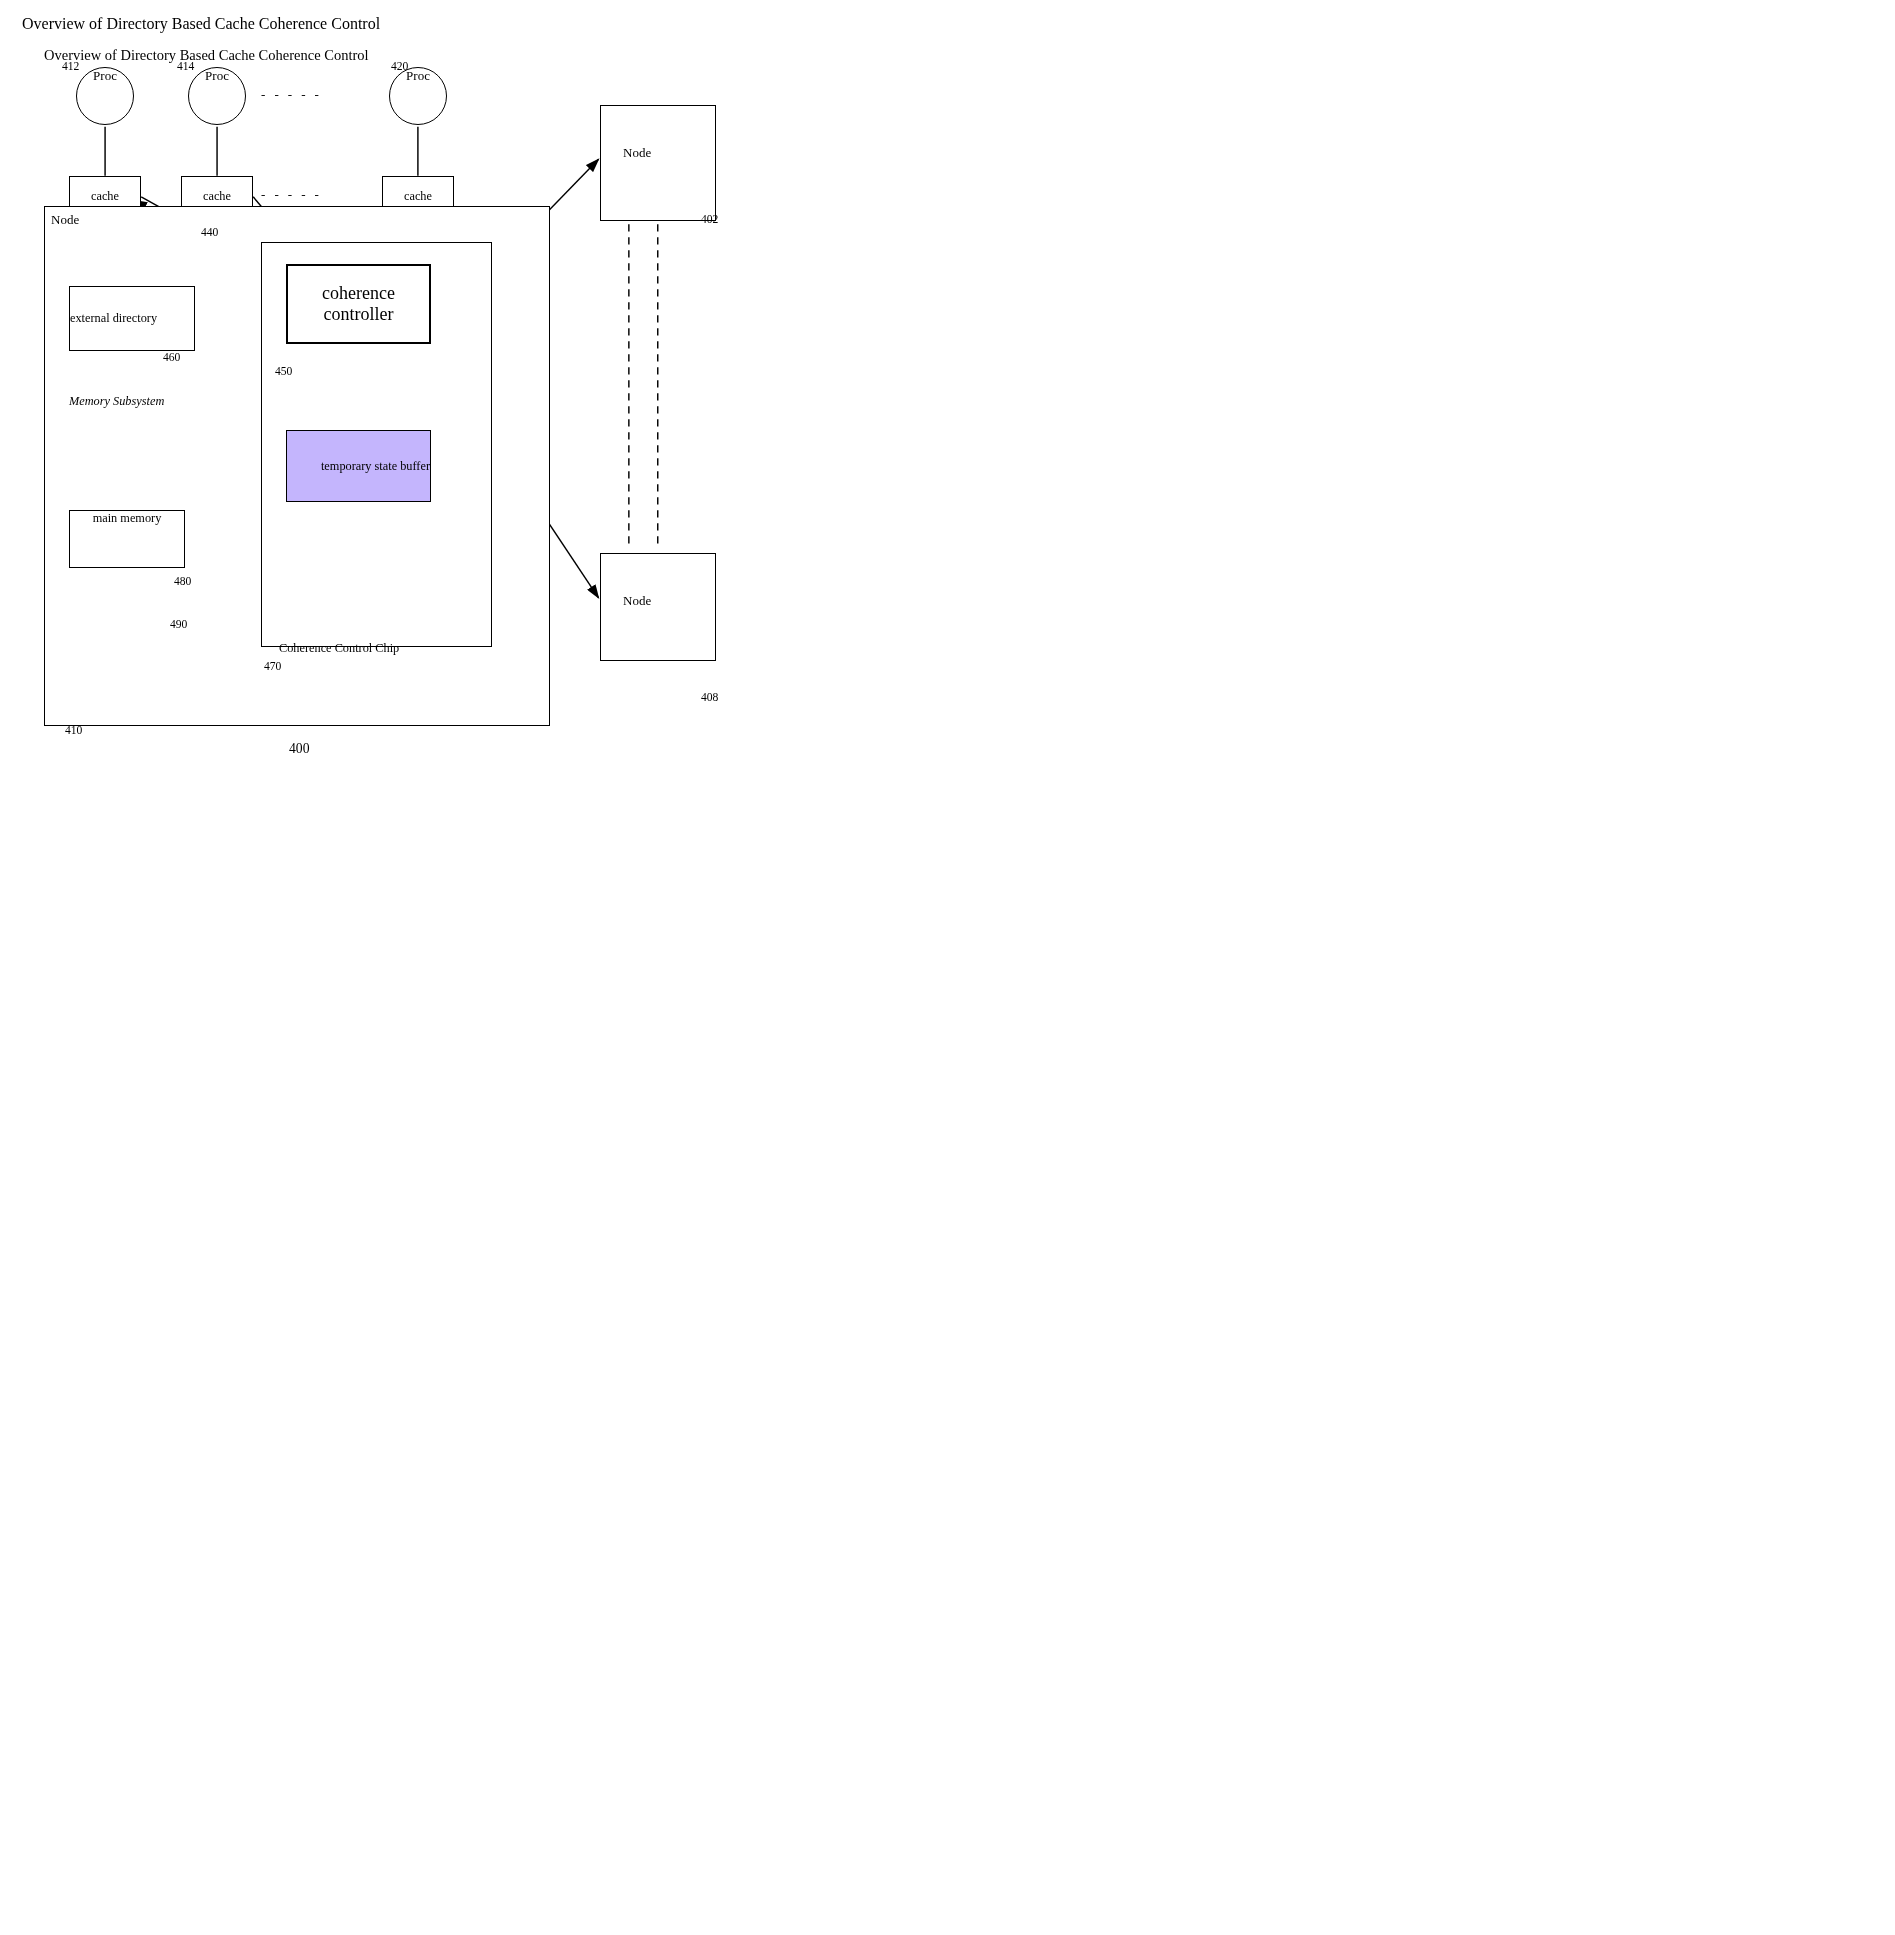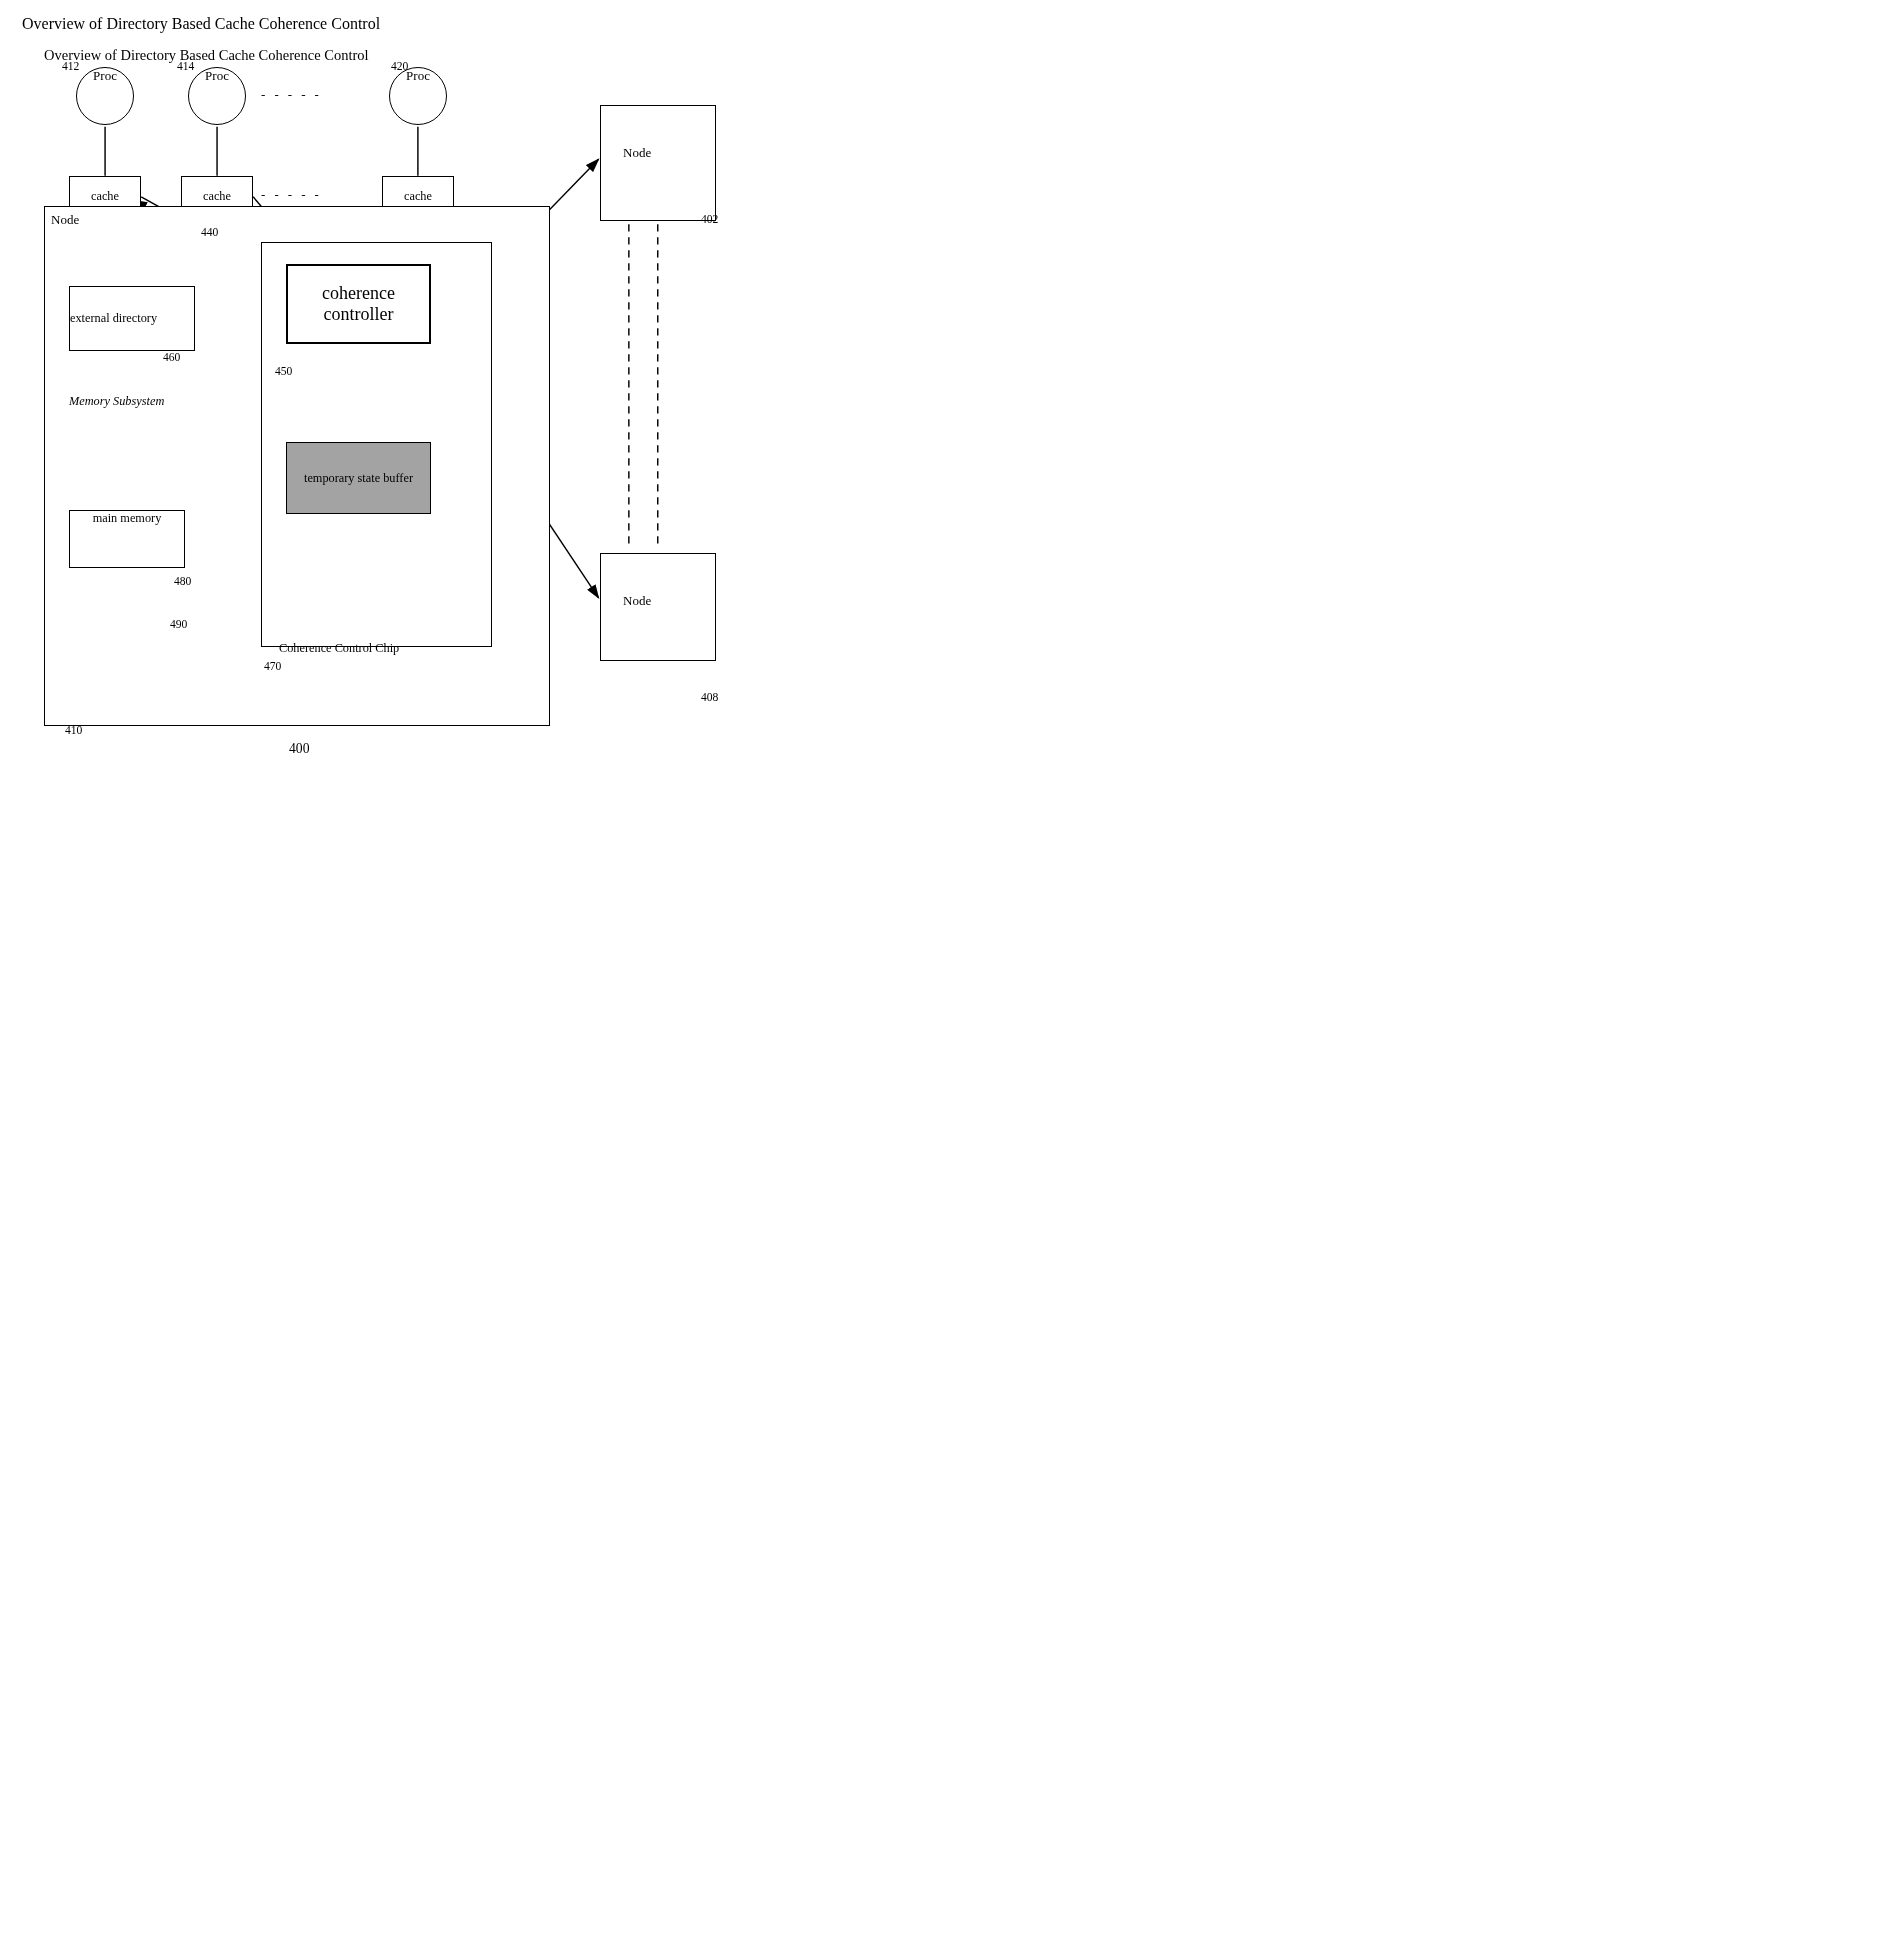--- a/index.html
+++ b/index.html
@@ -215,21 +215,21 @@
 Control Chip</span>
   </div>
   <div class="label" style="left:242px; top:613px;">470</div>
 
   <div class="coherence-ctrl-box" style="position:absolute; left:264px; top:217px; width:145px; height:80px; border:2.2px solid #000; display:flex; align-items:center; justify-content:center; text-align:center; font-size:18px; background:#fff;">
     <span>coherence
 controller</span>
   </div>
   <div class="label" style="left:253px; top:318px;">450</div>
 
-  <div style="position:absolute; left:264px; top:383px; width:145px; height:72px; border:1.4px solid #000; background:#a3a3a3; display:flex; align-items:center; justify-content:center; text-align:center; font-size:12.3px;margin-top:12px;">
+  <div style="position:absolute; left:264px; top:383px; width:145px; height:72px; border:1.4px solid #000; background:#c4b5fd; display:flex; align-items:center; justify-content:flex-end; text-align:center; font-size:12.3px;">
     <span>temporary
 state buffer</span>
   </div>
 
   <div style="position:absolute; left:47px; top:239px; width:126px; height:65px; border:1.4px solid #000; background:#fff; display:flex; align-items:center; justify-content:flex-start; text-align:center; font-size:12.3px;">
     <span>external
 directory</span>
   </div>
   <div class="label" style="left:141px; top:304px;">460</div>
 

